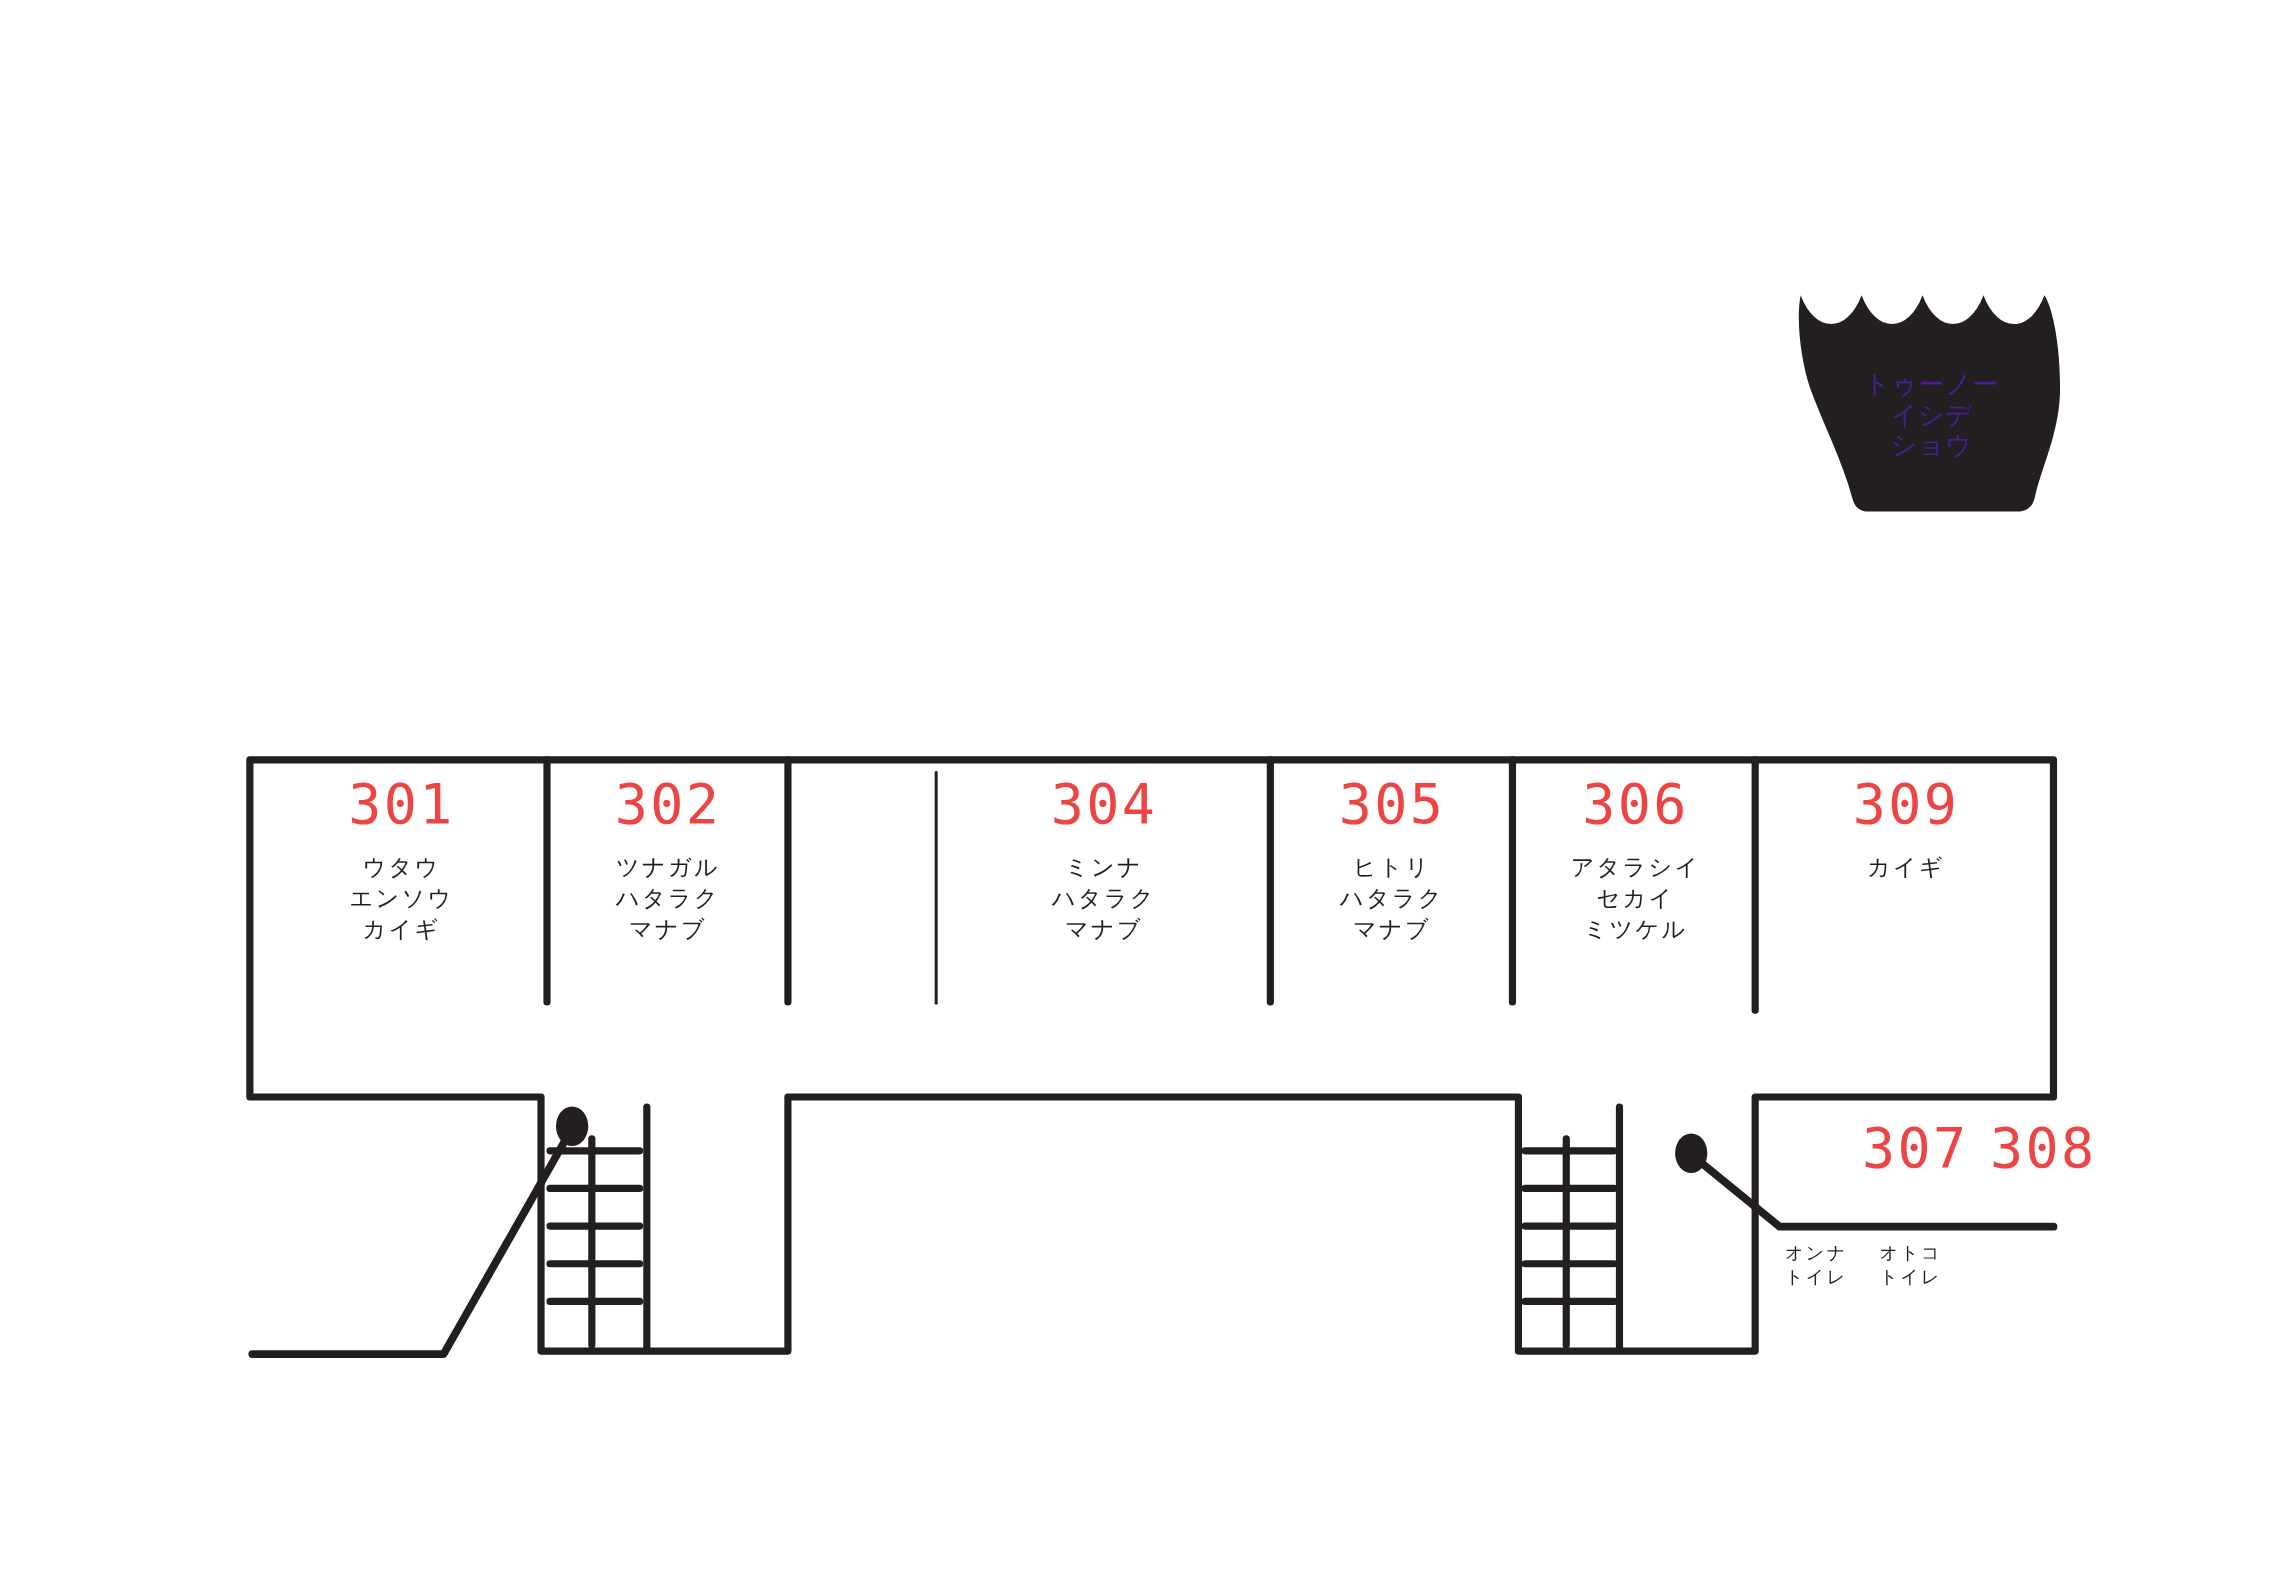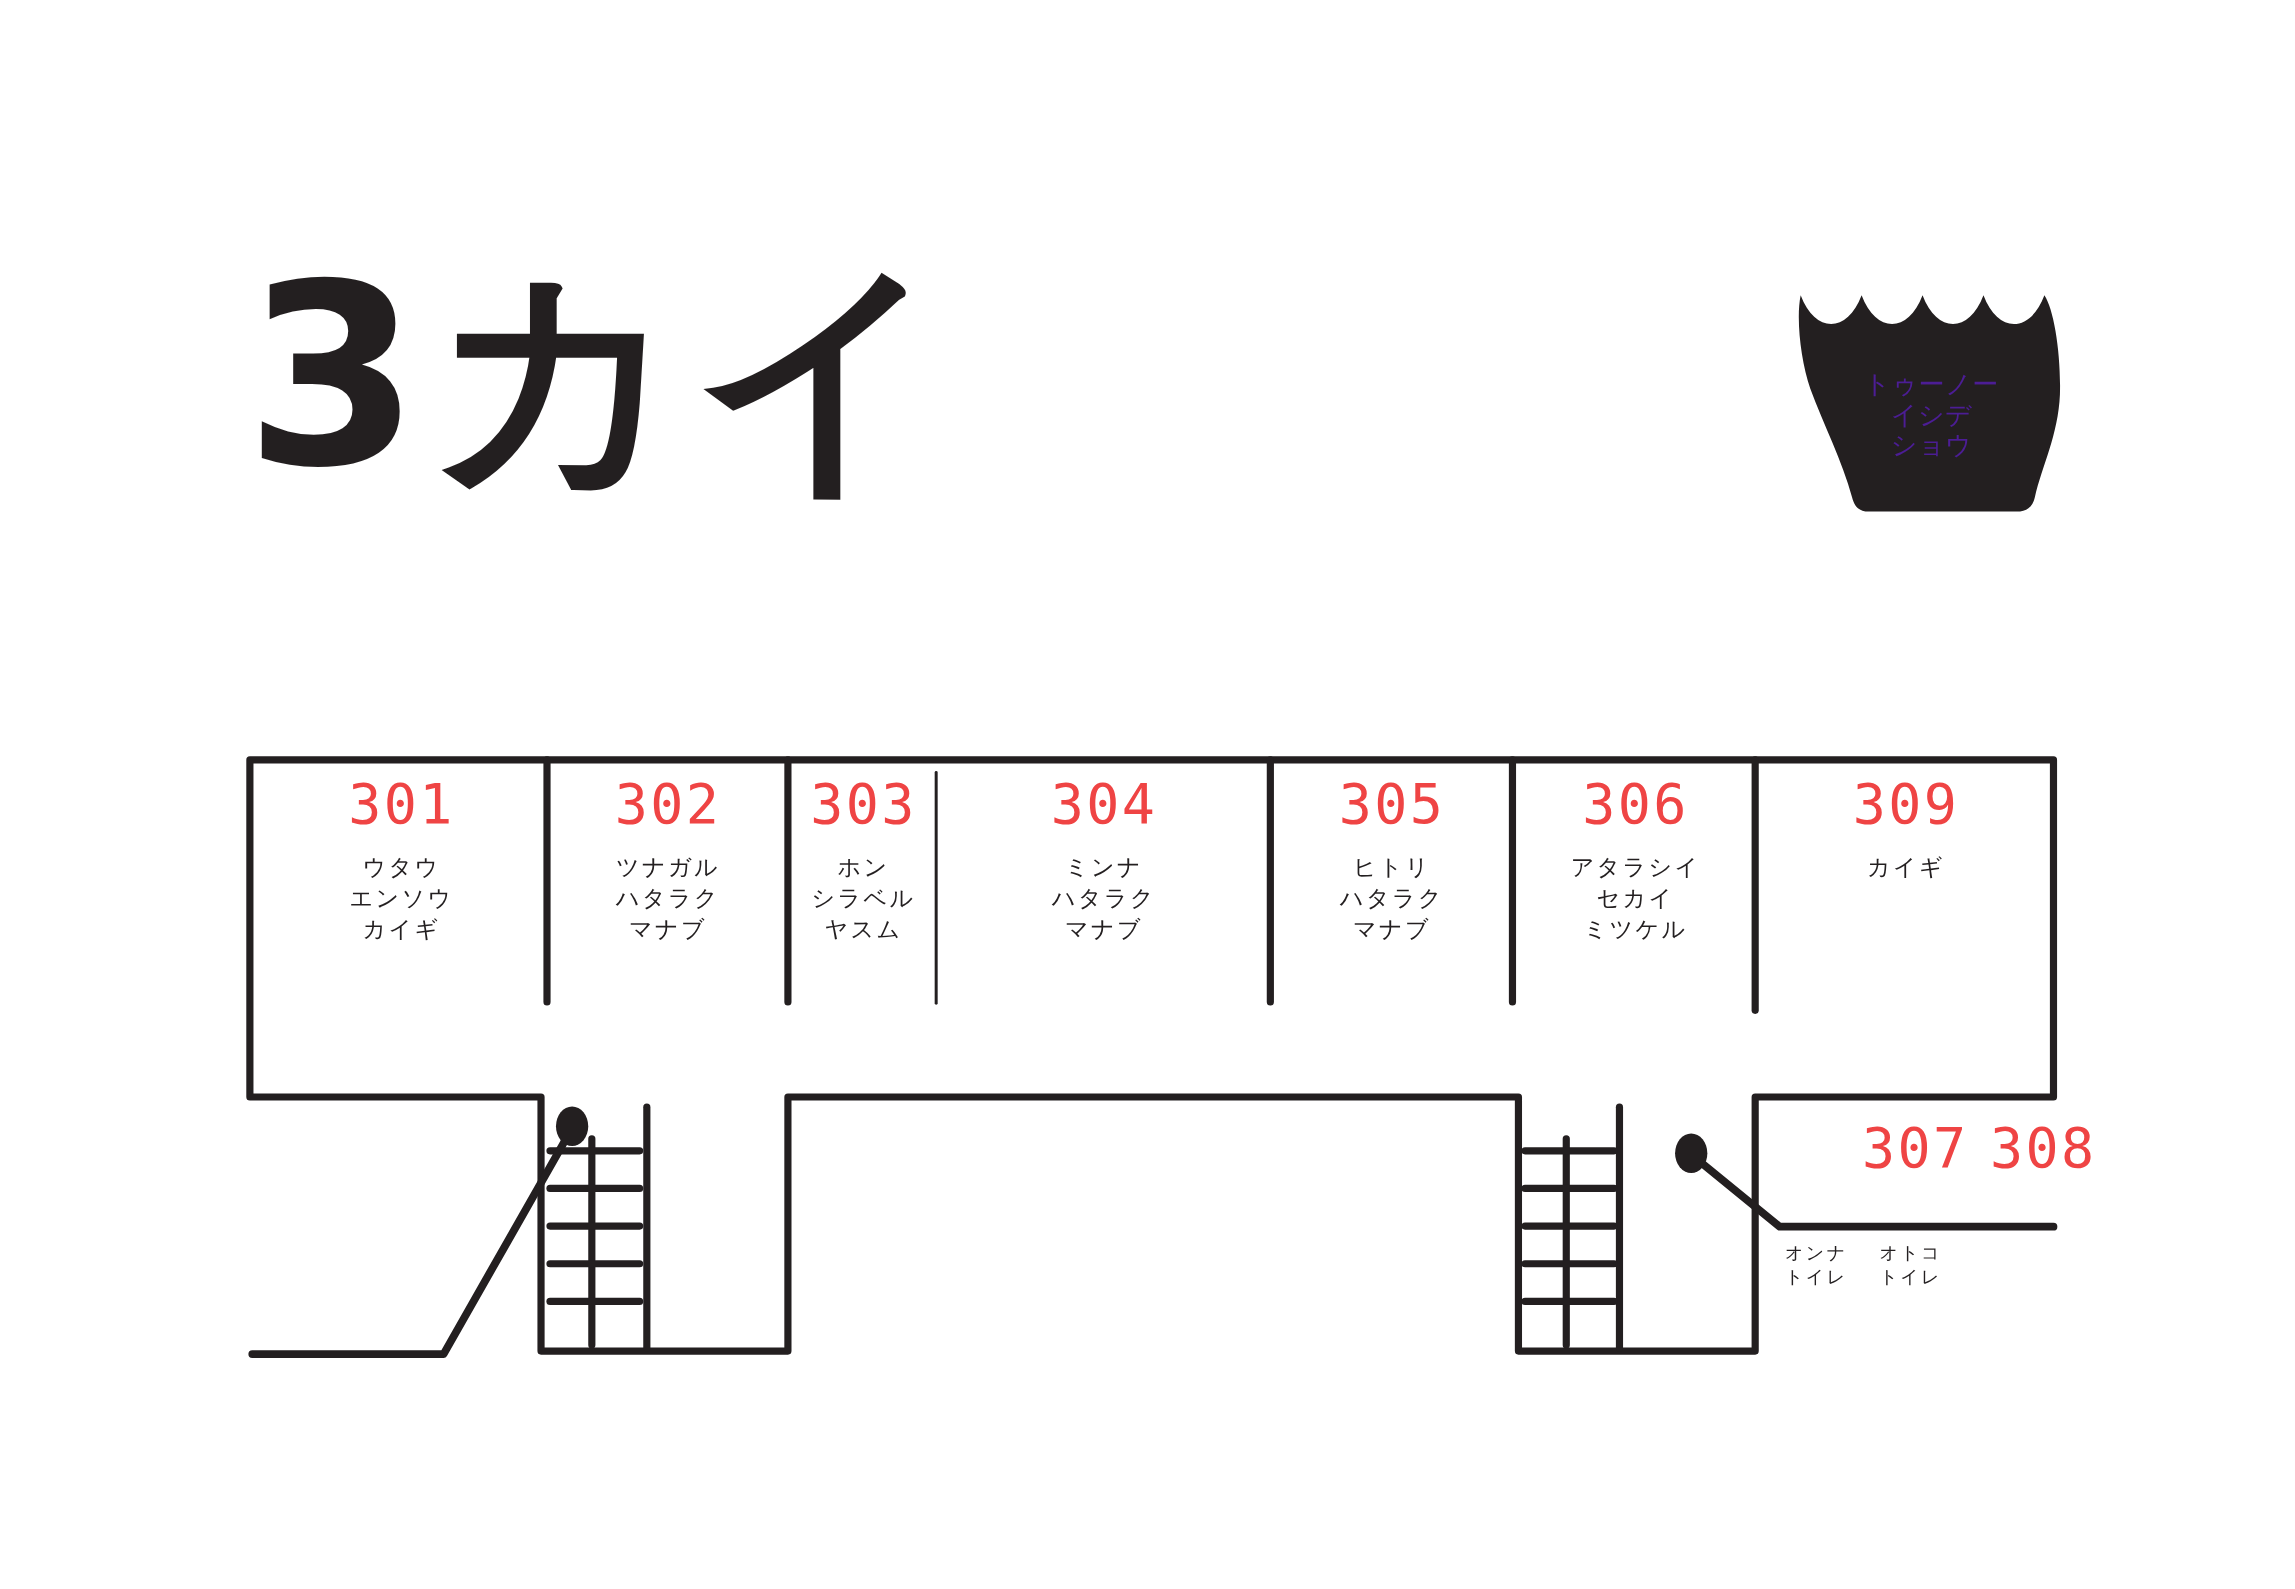--- a/index.html
+++ b/index.html
@@ -85,21 +85,20 @@
     color:#231f20;white-space:nowrap;
     font-family:"DejaVu Sans","Liberation Sans",sans-serif;
   }
   .here span{display:block;}
 </style>
 </head>
 <body>
 
 <div id="stage">
 
-  <div class="floor-title">3カイ</div>
 
   <div class="logo">
     <svg viewBox="0 0 450 380" xmlns="http://www.w3.org/2000/svg" aria-hidden="true">
       <path fill="#231f20" d="
         M 6 14
         C 30 78 84 78 108 14
         C 132 78 186 78 210 14
         C 234 78 288 78 312 14
         C 336 78 390 78 414 14
         C 430 38 442 112 440 180
@@ -191,28 +190,20 @@
 
   <div class="room" style="left:553px;top:777px;width:230px;">
     <div class="room-num">302</div>
     <div class="room-desc">
       <span>ツナガル</span>
       <span>ハタラク</span>
       <span>マナブ</span>
     </div>
   </div>
 
-  <div class="room" style="left:794px;top:777px;width:139px;">
-    <div class="room-num">303</div>
-    <div class="room-desc">
-      <span>ホン</span>
-      <span>シラベル</span>
-      <span>ヤスム</span>
-    </div>
-  </div>
 
   <div class="room" style="left:940px;top:777px;width:328px;">
     <div class="room-num">304</div>
     <div class="room-desc">
       <span>ミンナ</span>
       <span>ハタラク</span>
       <span>マナブ</span>
     </div>
   </div>
 

